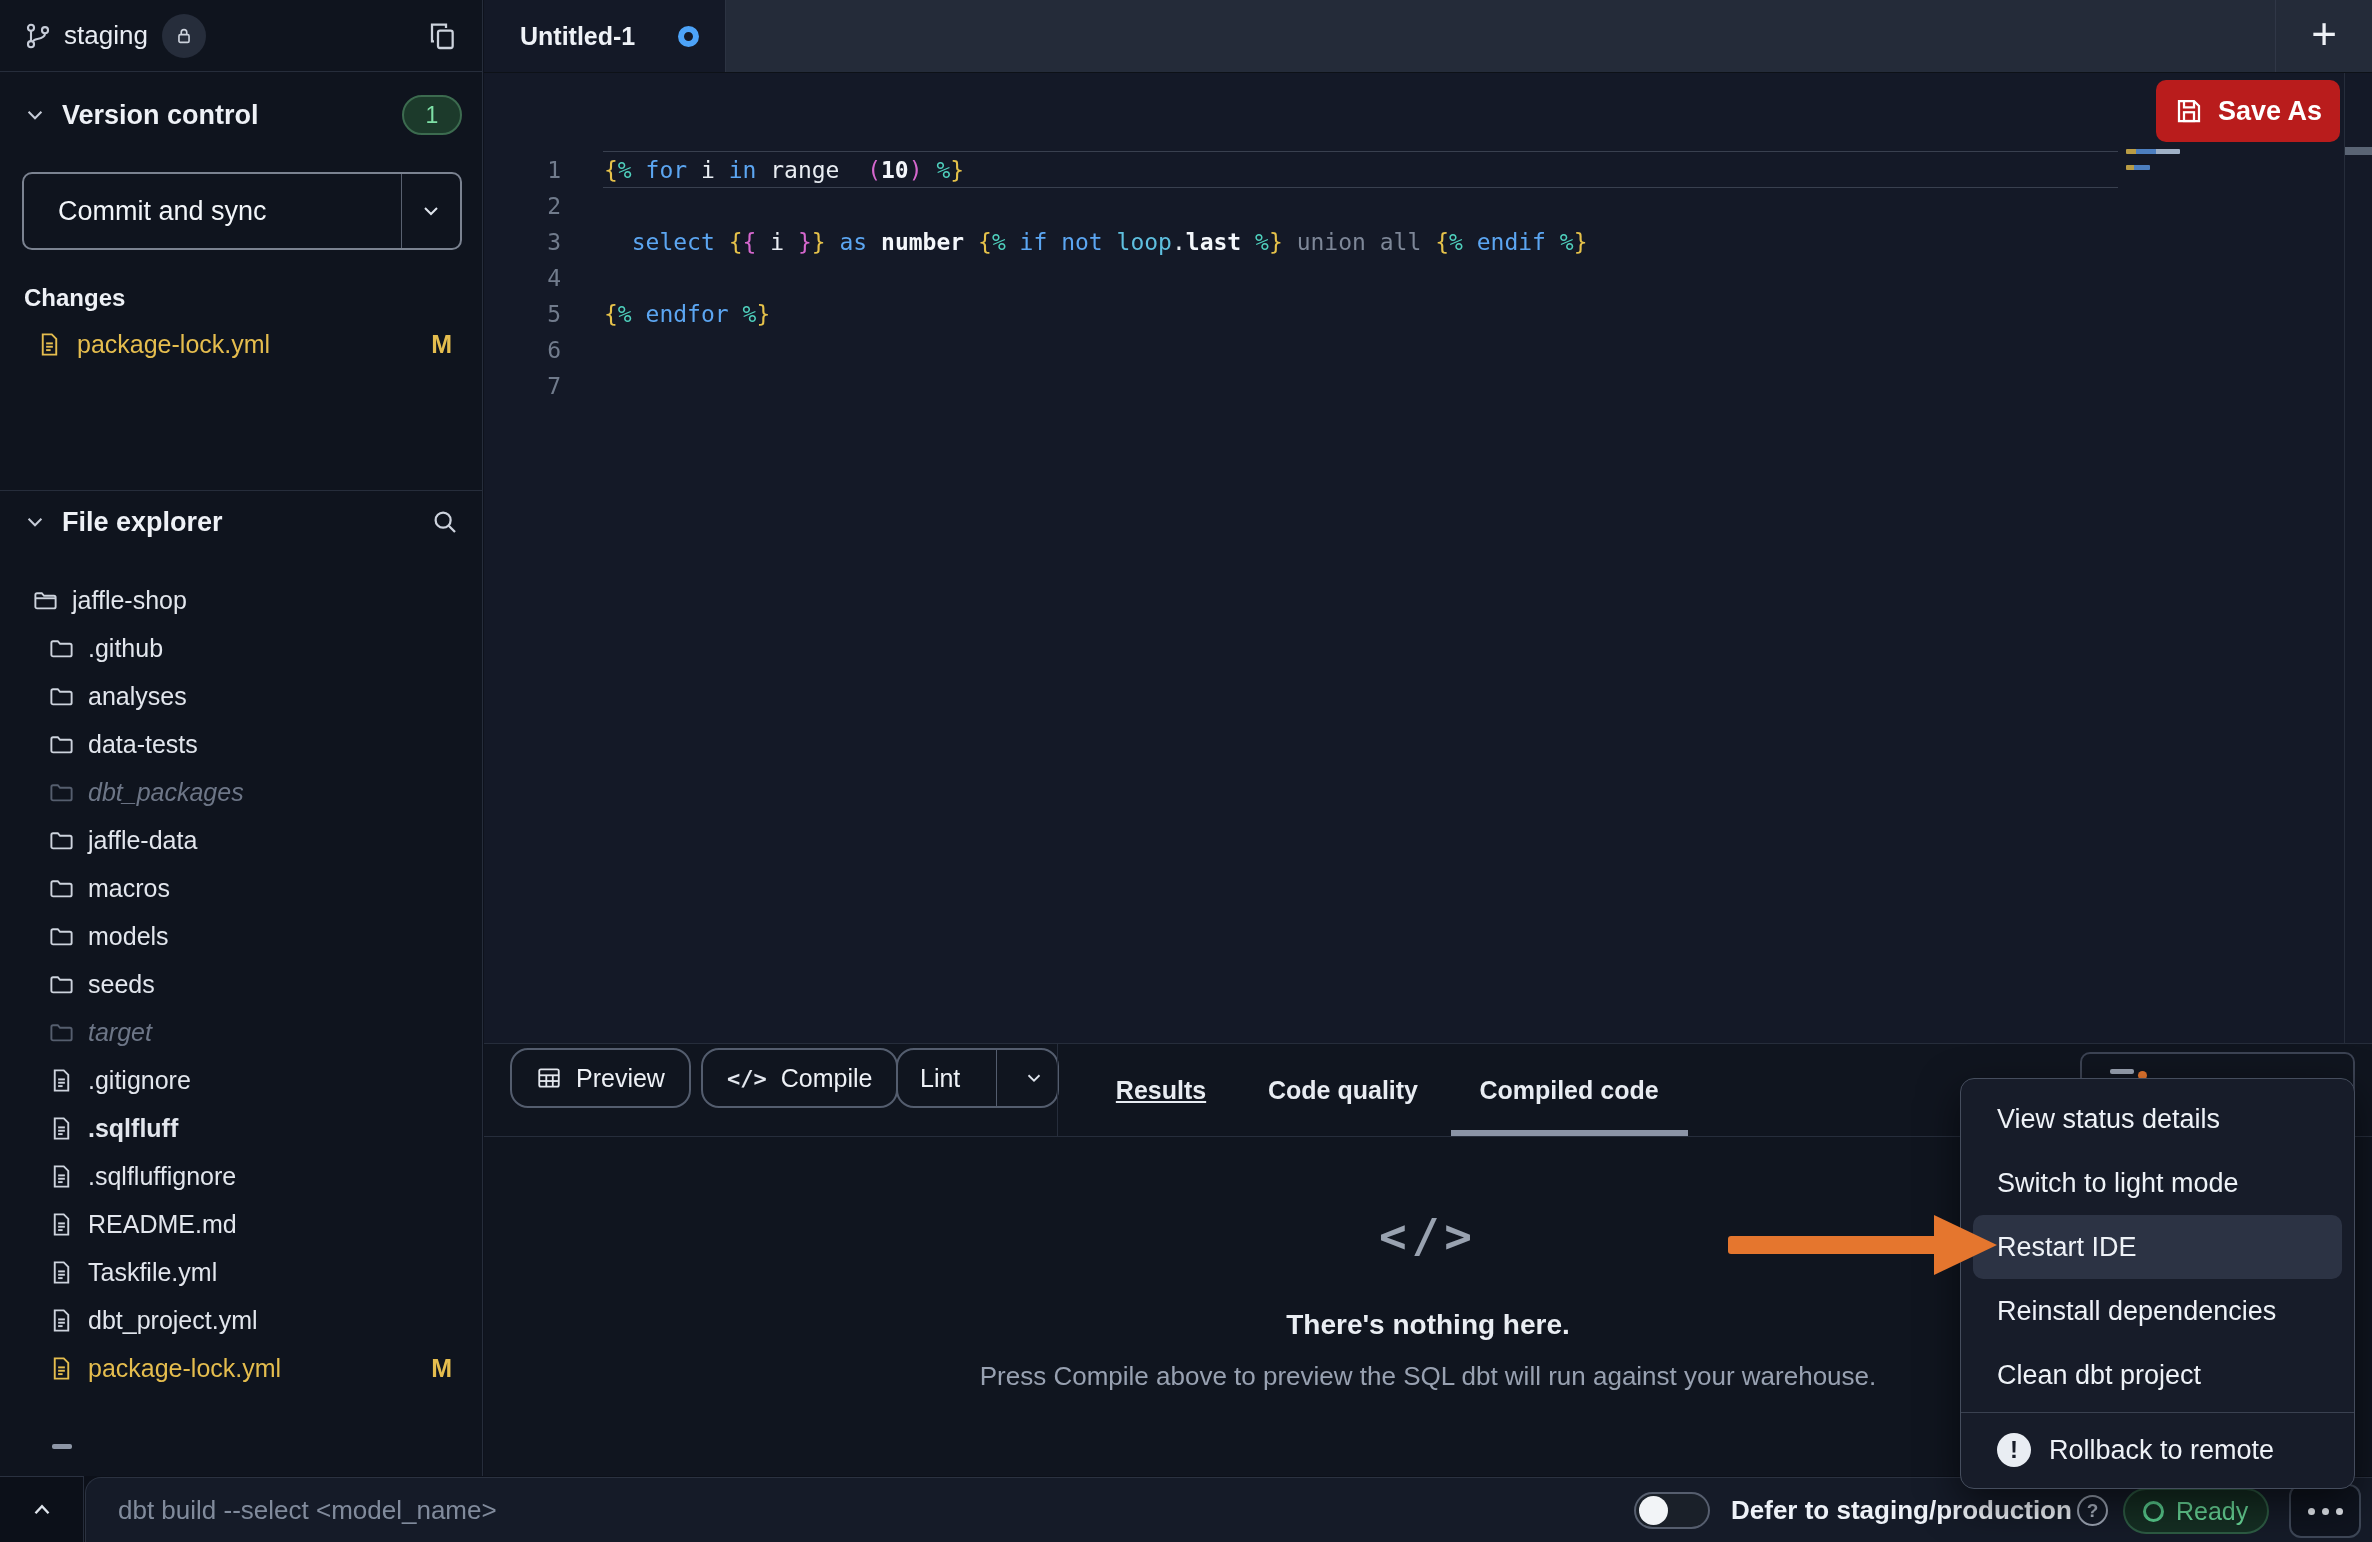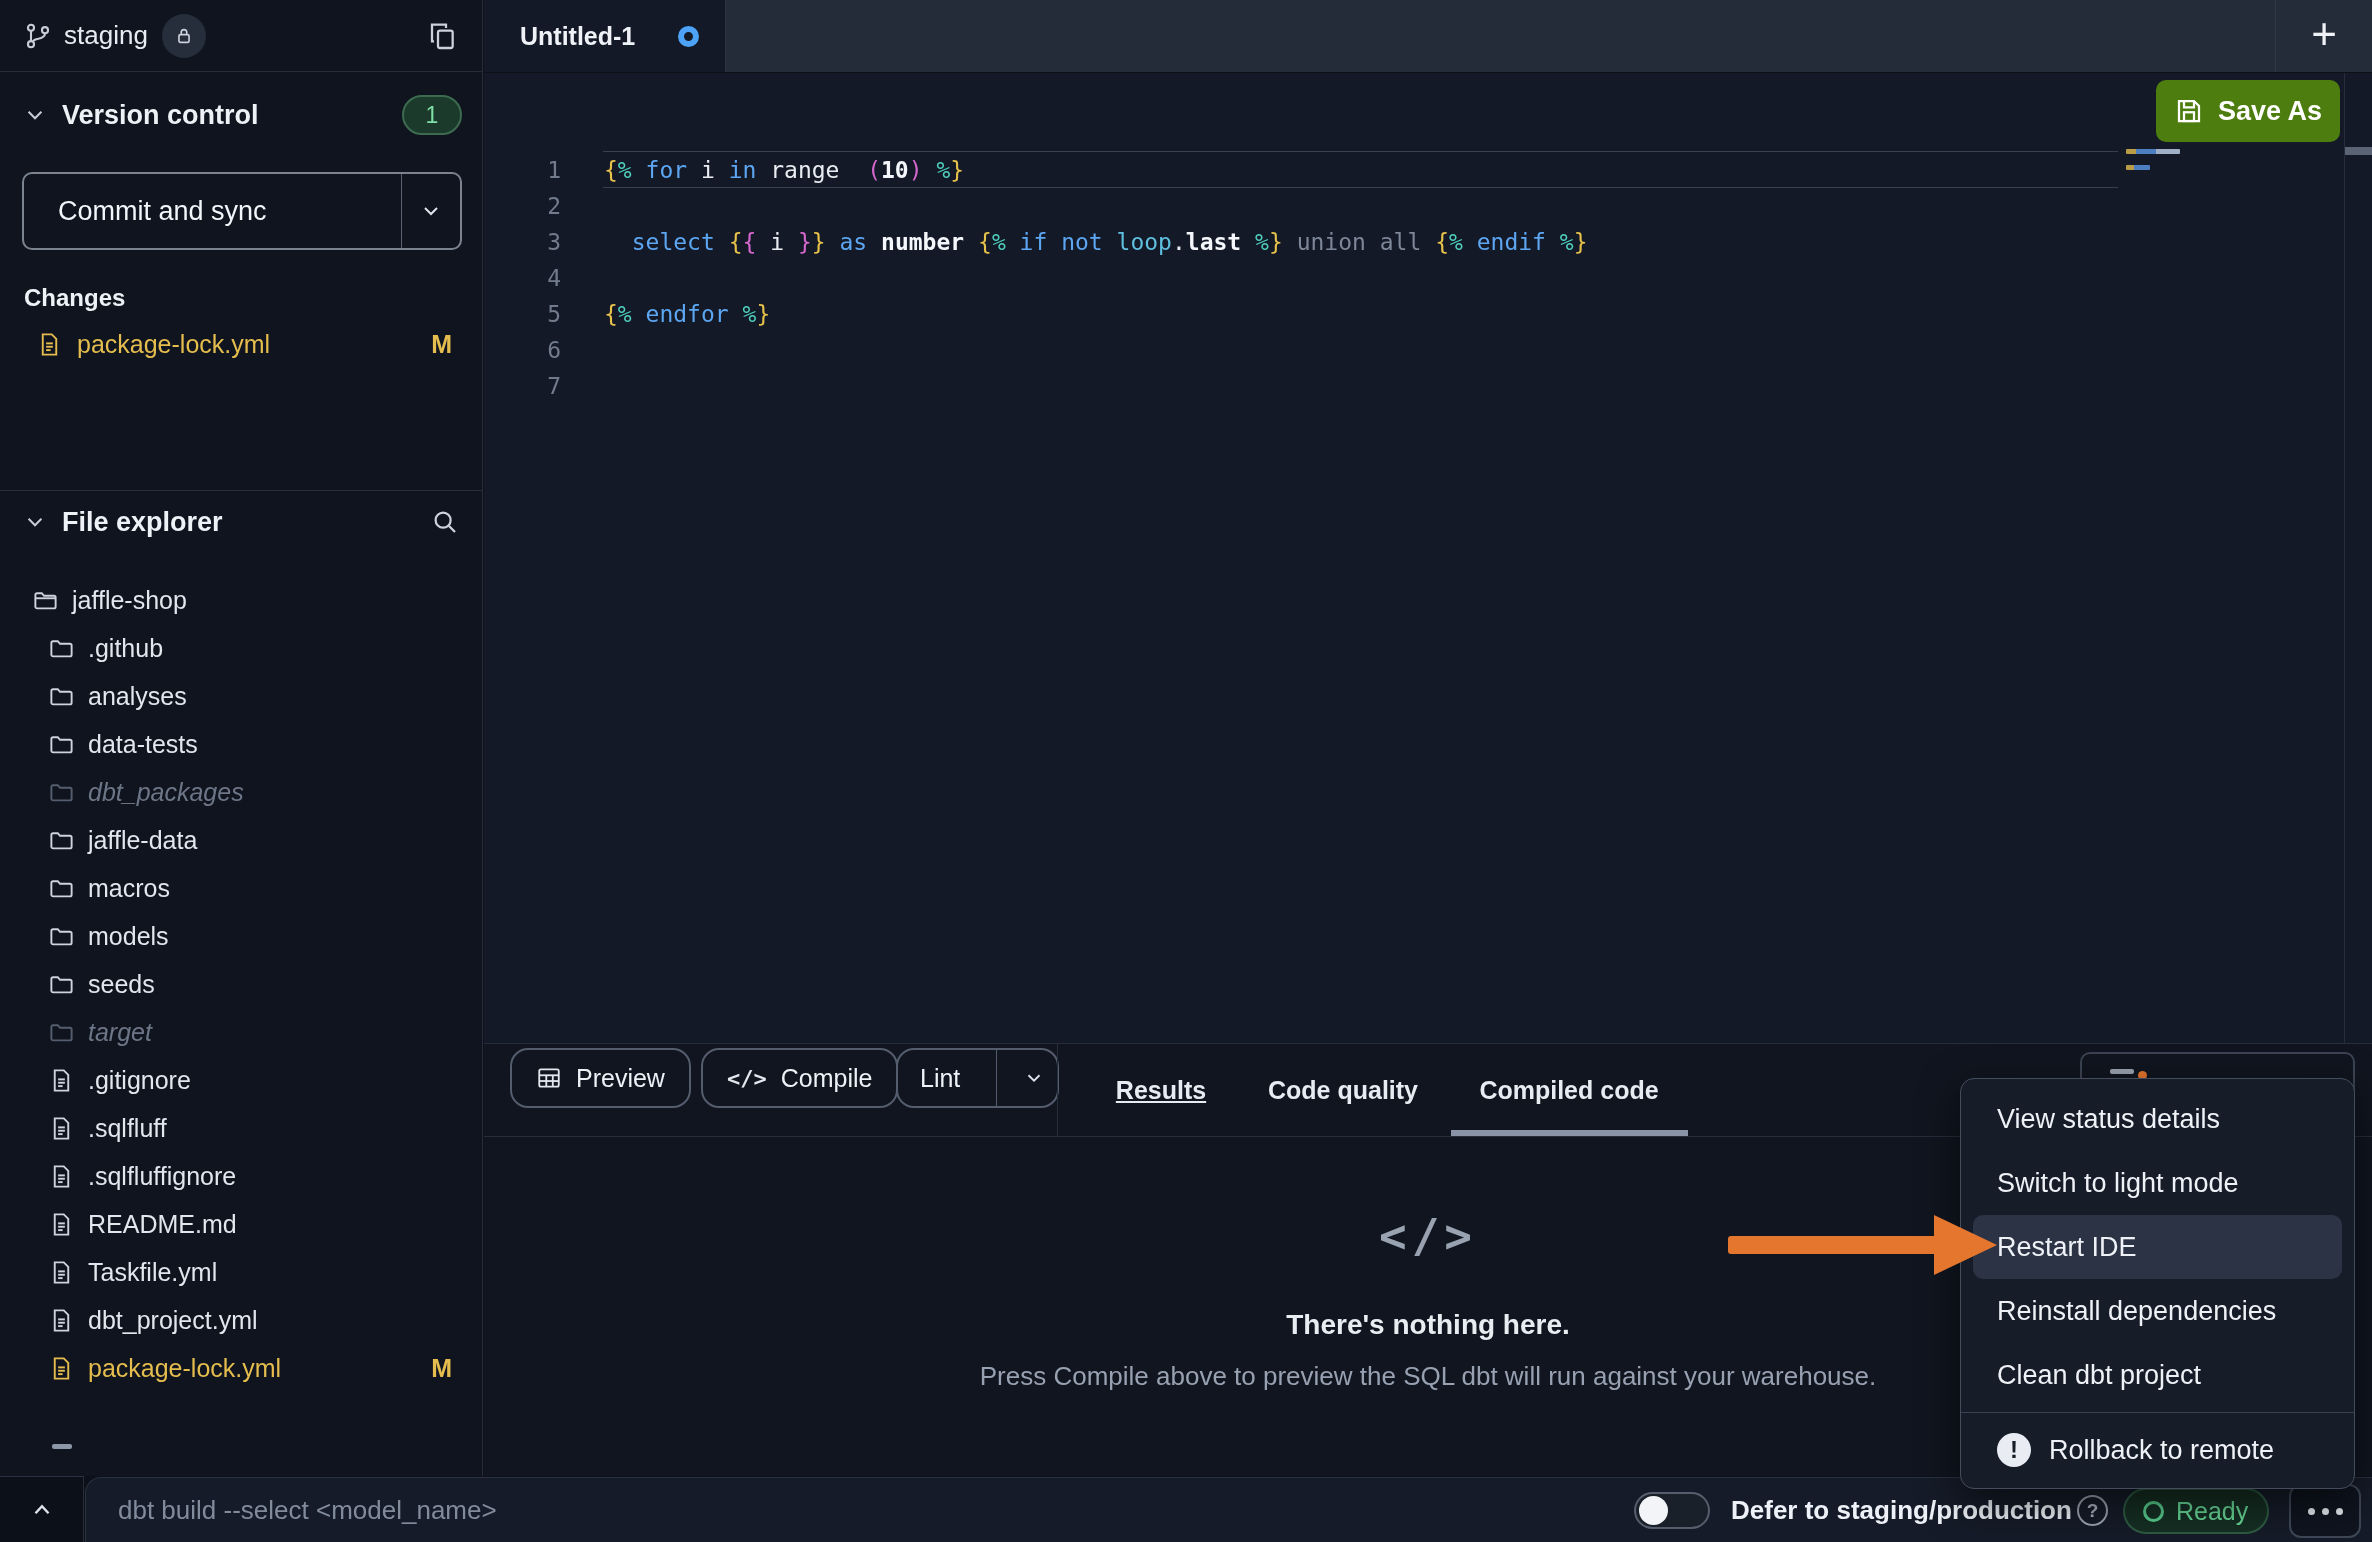--- a/index.html
+++ b/index.html
@@ -46,21 +46,21 @@
   
   .tab-bar { position:absolute; left:484px; top:0; width:1888px; height:73px; background:#242b39; border-bottom:1px solid #0d1117; display:flex; }
   .tab-active { width:242px; height:100%; background:#141927; display:flex; align-items:center; padding:0 26px 0 36px; border-right:1px solid #2c3342; }
   .tab-title { font-size:25px; font-weight:600; color:#eef1f6; }
   .dirty-dot { margin-left:auto; width:21px; height:21px; border-radius:50%; border:6px solid #4da3f8; }
   .plus-zone { margin-left:auto; width:97px; height:100%; border-left:1px solid #303747; display:flex; align-items:center; justify-content:center; }
   .plus-glyph { font-size:44px; font-weight:300; color:#eef1f6; line-height:1; margin-top:-4px; }
 
   
   .editor { position:absolute; left:484px; top:73px; width:1888px; height:970px; background:#141927; overflow:hidden; }
-  .save-as { position:absolute; top:7px; left:1672px; width:184px; height:62px; background:#4d7c0f; border-radius:10px; display:flex; align-items:center; justify-content:center; gap:14px; font-size:27px; font-weight:bold; color:#ffffff; z-index:3; }
+  .save-as { position:absolute; top:7px; left:1672px; width:184px; height:62px; background:#b91c1c; border-radius:10px; display:flex; align-items:center; justify-content:center; gap:14px; font-size:27px; font-weight:bold; color:#ffffff; z-index:3; }
   .save-as .icon { width:30px; height:30px; }
   .cur-line { position:absolute; left:119px; top:78px; width:1515px; height:37px; border-top:1px solid #39404f; border-bottom:1px solid #39404f; }
   .gutter-num { position:absolute; left:17px; width:60px; text-align:right; font-family:"DejaVu Sans Mono",monospace; font-size:23px; line-height:36px; color:#717b8c; }
   .code-line { position:absolute; left:120px; font-family:"DejaVu Sans Mono",monospace; font-size:23px; line-height:36px; white-space:pre; }
   .tok-y { color:#e6c24a; } .tok-t { color:#4fd0bd; } .tok-b { color:#5ca6f2; }
   .tok-m { color:#d667ce; } .tok-w { color:#e9edf2; } .tok-g { color:#7e8798; }
   .tok-cy { color:#5fc0e0; } .tok-wb { color:#f4f7fb; font-weight:bold; }
   .minimap { position:absolute; left:1634px; top:74px; width:226px; height:120px; }
   .mm1,.mm2,.mm3 { position:absolute; left:8px; height:5px; border-radius:1px; }
   .mm1 { top:2px; width:54px; background:linear-gradient(90deg,#b99c45 0 10px,#4d7fc0 10px 30px,#9fb0c6 30px 100%); }
@@ -268,21 +268,21 @@
         </div>
         <div class="tree-row" style="padding-left: 48px;">
           <span class="icon"><svg viewBox="0 0 24 24" width="27" height="27" fill="none" stroke="currentColor" stroke-width="1.7">
               <path d="M6 3h8l4 4v14H6z"></path>
               <line x1="9" y1="11" x2="15" y2="11"></line>
               <line x1="9" y1="14" x2="15" y2="14"></line>
               <line x1="9" y1="17" x2="13" y2="17"></line>
             </svg></span>
           <span>.gitignore</span>
         </div>
-        <div class="tree-row" style="padding-left: 48px;">
+        <div class="tree-row" style="padding-left: 48px; font-weight: bold;">
           <span class="icon"><svg viewBox="0 0 24 24" width="27" height="27" fill="none" stroke="currentColor" stroke-width="1.7">
               <path d="M6 3h8l4 4v14H6z"></path>
               <line x1="9" y1="11" x2="15" y2="11"></line>
               <line x1="9" y1="14" x2="15" y2="14"></line>
               <line x1="9" y1="17" x2="13" y2="17"></line>
             </svg></span>
           <span>.sqlfluff</span>
         </div>
         <div class="tree-row" style="padding-left: 48px;">
           <span class="icon"><svg viewBox="0 0 24 24" width="27" height="27" fill="none" stroke="currentColor" stroke-width="1.7">

